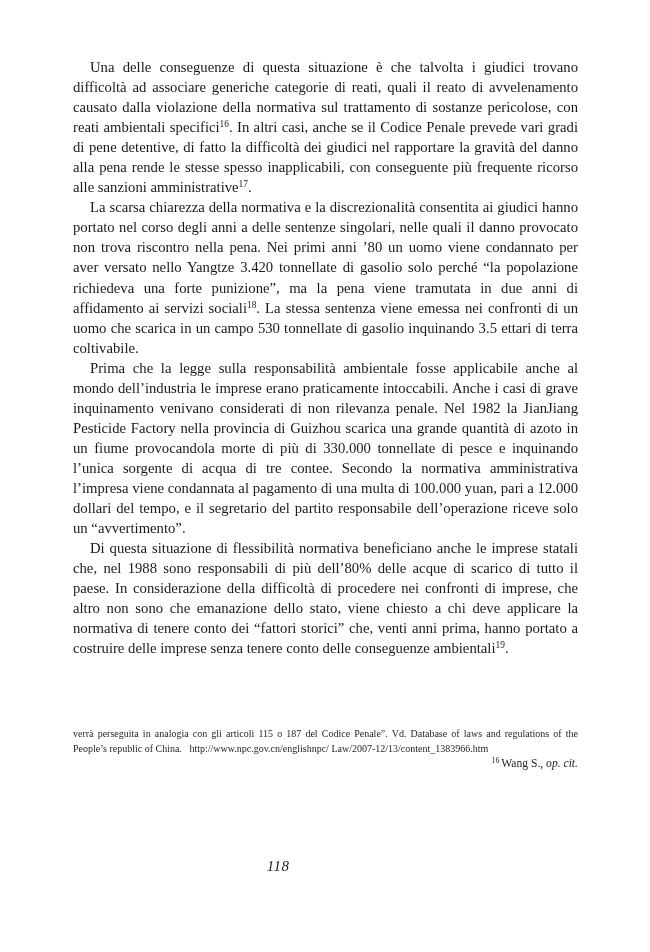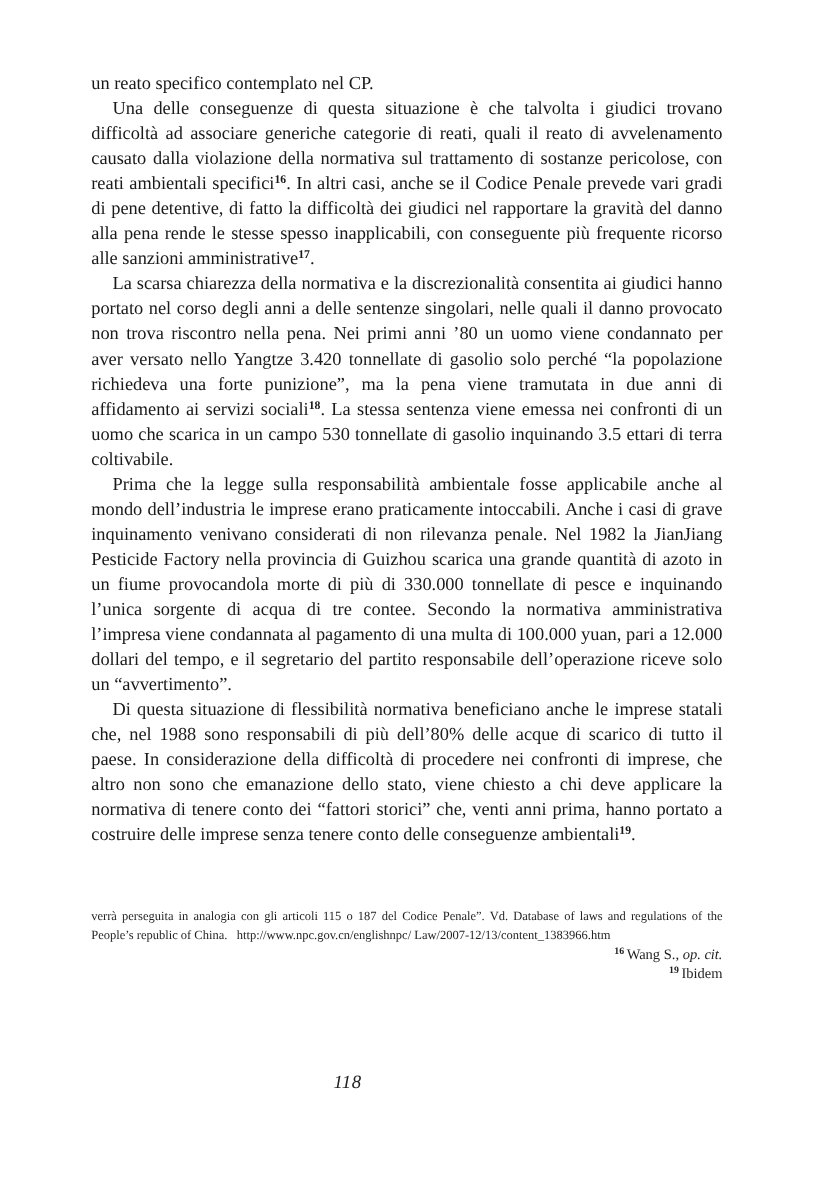--- a/index.html
+++ b/index.html
@@ -32,21 +32,20 @@
     hyphens: none;
     color: #191919;
   }
   .body-par.no-indent {
     text-indent: 0;
   }
   sup.fn {
     font-size: 0.64em;
     vertical-align: 0.52em;
     line-height: 0;
-    font-weight: bold;
   }
   .footnotes {
     position: absolute;
     left: 73px;
     top: 726px;
     width: 505px;
   }
   .fn-cont {
     margin: 0;
     font-size: 10px;
@@ -87,28 +86,26 @@
     display: inline-block;
     width: 5px;
   }
 </style>
 </head>
 <body>
 
 <div class="page">
 
   <div class="text-block">
-      <p class="body-par no-indent">un reato specifico contemplato nel CP.</p>
       <p class="body-par">Una delle conseguenze di questa situazione è che talvolta i giudici trovano difficoltà ad associare generiche categorie di reati, quali il reato di avvelenamento causato dalla violazione della normativa sul trattamento di sostanze pericolose, con reati ambientali specifici<sup class="fn">16</sup>. In altri casi, anche se il Codice Penale prevede vari gradi di pene detentive, di fatto la difficoltà dei giudici nel rapportare la gravità del danno alla pena rende le stesse spesso inapplicabili, con conseguente più frequente ricorso alle sanzioni amministrative<sup class="fn">17</sup>.</p>
       <p class="body-par">La scarsa chiarezza della normativa e la discrezionalità consentita ai giudici hanno portato nel corso degli anni a delle sentenze singolari, nelle quali il danno provocato non trova riscontro nella pena. Nei primi anni ’80 un uomo viene condannato per aver versato nello Yangtze 3.420 tonnellate di gasolio solo perché “la popolazione richiedeva una forte punizione”, ma la pena viene tramutata in due anni di affidamento ai servizi sociali<sup class="fn">18</sup>. La stessa sentenza viene emessa nei confronti di un uomo che scarica in un campo 530 tonnellate di gasolio inquinando 3.5 ettari di terra coltivabile.</p>
       <p class="body-par">Prima che la legge sulla responsabilità ambientale fosse applicabile anche al mondo dell’industria le imprese erano praticamente intoccabili. Anche i casi di grave inquinamento venivano considerati di non rilevanza penale. Nel 1982 la JianJiang Pesticide Factory nella provincia di Guizhou scarica una grande quantità di azoto in un fiume provocandola morte di più di 330.000 tonnellate di pesce e inquinando l’unica sorgente di acqua di tre contee. Secondo la normativa amministrativa l’impresa viene condannata al pagamento di una multa di 100.000 yuan, pari a 12.000 dollari del tempo, e il segretario del partito responsabile dell’operazione riceve solo un “avvertimento”.</p>
       <p class="body-par">Di questa situazione di flessibilità normativa beneficiano anche le imprese statali che, nel 1988 sono responsabili di più dell’80% delle acque di scarico di tutto il paese. In considerazione della difficoltà di procedere nei confronti di imprese, che altro non sono che emanazione dello stato, viene chiesto a chi deve applicare la normativa di tenere conto dei “fattori storici” che, venti anni prima, hanno portato a costruire delle imprese senza tenere conto delle conseguenze ambientali<sup class="fn">19</sup>.</p>
     </div>
 
   <div class="footnotes">
       <p class="fn-cont">verrà perseguita in analogia con gli articoli 115 o 187 del Codice Penale”. Vd. Database of laws and regulations of the People’s republic of China.<span class="nbsp-gap"></span> http://www.npc.gov.cn/englishnpc/ Law/2007-12/13/content_1383966.htm</p>
       <p class="fn-item"><sup class="fn">16</sup>Wang S., <span class="it">op. cit.</span></p>
-      <p class="fn-item"><sup class="fn">19</sup>Ibidem</p>
     </div>
 
   <div class="page-number">118</div>
 
 </div>
 
 </body></html>

